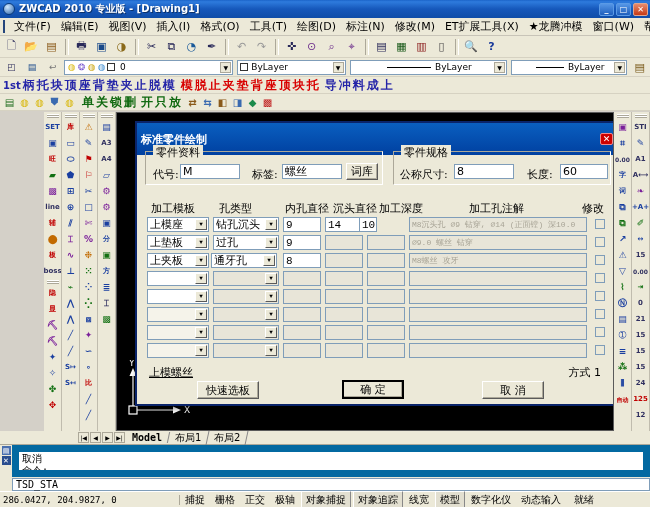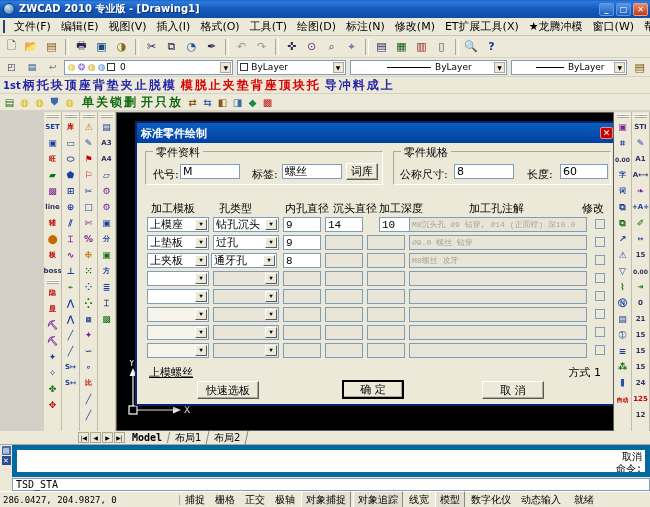--- a/index.html
+++ b/index.html
@@ -122,21 +122,21 @@
   #ucs { position:absolute; left:8px; bottom:10px; width:70px; height:60px; }
 
   
   #dialog {
     position:absolute; left:18px; top:8px; width:482px; height:285px;
     background:#ece9d8; border:2px solid #0a246a;
     box-shadow: 2px 2px 6px rgba(0,0,0,.5);
     font-size:11px;
   }
   #dlg-title {
-    height:20px; background:linear-gradient(to bottom,#0a5fc0,#0040a0);
+    height:32px; background:linear-gradient(to bottom,#0a5fc0,#0040a0);
     color:#fff; font-weight:bold; font-size:11px;
     display:flex; align-items:center; padding:0 2px 0 4px;
   }
   #dlg-title .t { flex:1; }
   #dlg-title .x {
     width:13px;height:12px; background:#c00; color:#fff; font-size:9px;
     display:flex;align-items:center;justify-content:center;
     border:1px solid #e88; border-radius:2px;
   }
   .gbox { position:absolute; border:1px solid #fff; border-top-color:#aca899;
@@ -187,23 +187,23 @@
   #tabbar .tab { padding:0 6px; font-size:10px; border-right:1px solid #888; transform:skewX(-12deg);}
   #tabbar .tab span{ display:inline-block; transform:skewX(12deg);}
   #tabbar .tab.active { font-weight:bold; font-family:"DejaVu Sans Mono", monospace; }
 
   #cmdarea { height:46px; display:flex; background:#ece9d8; }
   #cmdarea .vgrip { width:12px; background:#ece9d8; display:flex; flex-direction:column; align-items:center; padding-top:1px;}
   #cmdarea .vgrip .b1 { width:9px;height:9px;background:#4a6fae;color:#fff;font-size:7px;
                         display:flex;align-items:center;justify-content:center;margin-bottom:1px;}
   #cmdarea .vgrip .b2 { width:9px;height:9px;background:#2a4d8e;color:#fff;font-size:7px;
                         display:flex;align-items:center;justify-content:center;}
-  #cmdtext { flex:1; background:#fff; border:5px solid #0369a1;
+  #cmdtext { flex:1; background:#fff; border:7px solid #0369a1;
              font-family:"DejaVu Sans Mono", monospace; font-size:10px; padding:1px 3px;
-             line-height:12px; color:#000; overflow:hidden;text-align:right; }
+             line-height:12px; color:#000; overflow:hidden; }
   #cmdline { height:13px; background:#fff; border:1px solid #7f9db9; margin-top:1px;
              font-family:"DejaVu Sans Mono", monospace; font-size:10px; padding:0 3px;
              display:flex; align-items:center; color:#000;}
 
   #statusbar { height:16px; display:flex; align-items:center; background:#ece9d8;
                border-top:1px solid #fff; font-size:10px; }
   #coords { width:180px; padding-left:3px; font-family:"DejaVu Sans Mono", monospace; font-size:9px;
             border-right:1px solid #aca899; color:#000;}
   #statusbar .sb {
     padding:1px 4px; margin:0 1px; color:#000;
@@ -499,21 +499,21 @@
         <div class="dd" style="position:absolute;left:0;width:62px">
             <span>上模座</span>
             <span class="arw">▼</span>
           </div>
         <div class="dd" style="position:absolute;left:66px;width:66px">
             <span>钻孔沉头</span>
             <span class="arw">▼</span>
           </div>
         <div class="fld" style="position:absolute;left:136px;width:38px">9</div>
         <div class="fld" style="position:absolute;left:178px;width:38px">14</div>
-        <div class="fld" style="position:absolute;left:232px;width:38px">10</div>
+        <div class="fld" style="position:absolute;left:212px;width:18px">10</div>
         <div class="fld ro" style="position:absolute;left:262px;width:178px;font-size:8px;overflow:hidden;white-space:nowrap">M8沉头孔 ∅9 钻穿, ∅14 (正面镗) 深10.0</div>
         <div class="chk" style="position:absolute;left:448px;top:2px"></div>
       </div>
 
       <div class="trow" style="top:112px">
         <div class="dd" style="position:absolute;left:0;width:62px">
             <span>上垫板</span>
             <span class="arw">▼</span>
           </div>
         <div class="dd" style="position:absolute;left:66px;width:66px">

